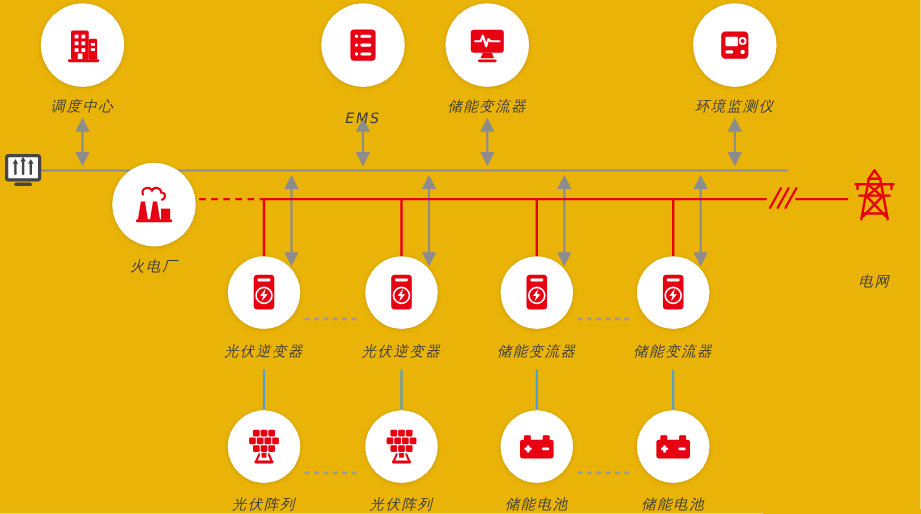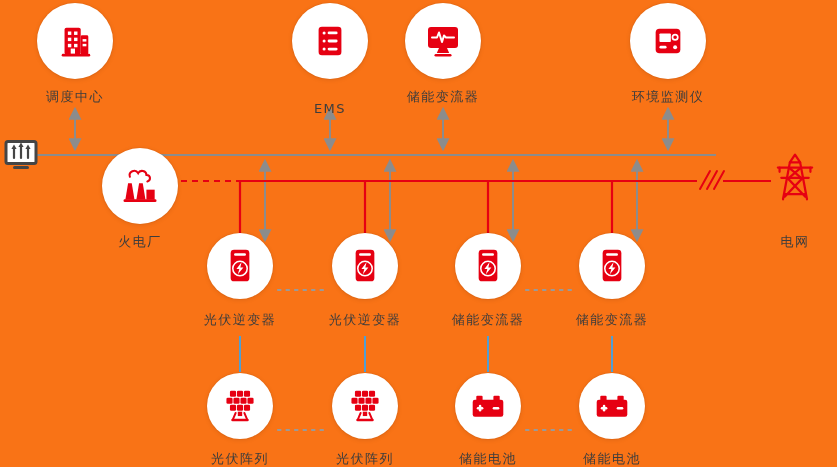--- a/index.html
+++ b/index.html
@@ -1,18 +1,19 @@
 <!DOCTYPE html>
 <html><head>
 <meta charset="utf-8">
 <style>
   html,body{margin:0;padding:0;background:#ffffff;}
   .canvas{
-    position:relative;width:837px;height:467px;background:#f97316;overflow:hidden;
+    position:relative;width:837px;height:467px;background:#eab308;overflow:hidden;
     font-family:"DejaVu Sans","Liberation Sans",sans-serif;
+    font-style:italic;
   }
   .wires{position:absolute;left:0;top:0;z-index:0;}
   .node{position:absolute;width:140px;display:flex;flex-direction:column;align-items:center;z-index:1;}
   .circle{
     background:#fff;border-radius:50%;display:flex;align-items:center;justify-content:center;
     box-shadow:0 1px 5px rgba(0,0,0,0.10), 0 0 0 1px rgba(0,0,0,0.03);
   }
   .c76{width:76px;height:76px;}
   .c66{width:66px;height:66px;}
   .label{font-size:13px;color:#3d3d3d;letter-spacing:1.5px;white-space:nowrap;text-align:center;}
@@ -175,21 +176,21 @@
   <div class="node" style="left:725px;top:150px">
     <svg width="48" height="54" viewBox="0 0 56 60">
       <g fill="none" stroke="#e60012" stroke-width="2.6" stroke-linejoin="round" stroke-linecap="round">
         <path d="M28 4 L22 13 H34 Z"></path>
         <path d="M22 13 L14 56 M34 13 L42 56"></path>
         <path d="M8 19 H48 M12 31 H44"></path>
         <path d="M10 19 V24 M46 19 V24"></path>
         <path d="M21 19 L35 31 M35 19 L21 31 M19 31 L40 53 M37 31 L16 53 M16 50 H40"></path>
       </g>
     </svg>
-    <div class="label" style="margin-top:29px">电网</div>
+    <div class="label" style="margin-top:43px">电网</div>
   </div>
 
   <div class="node" style="left:170px;top:233px">
     <div class="circle c66">
       <svg width="34" height="38" viewBox="0 0 40 44">
         <rect x="9" y="3" width="22" height="37" rx="4" fill="#e60012"></rect>
         <rect x="13" y="7" width="14" height="3" rx="1.5" fill="#fff"></rect>
         <circle cx="20" cy="25" r="8.5" fill="none" stroke="#fff" stroke-width="1.8"></circle>
         <path d="M21.8 17.5 L15.8 25.6 h3.4 l-1.7 6 L24 23.8 h-3.6 Z" fill="#fff"></path>
       </svg>

